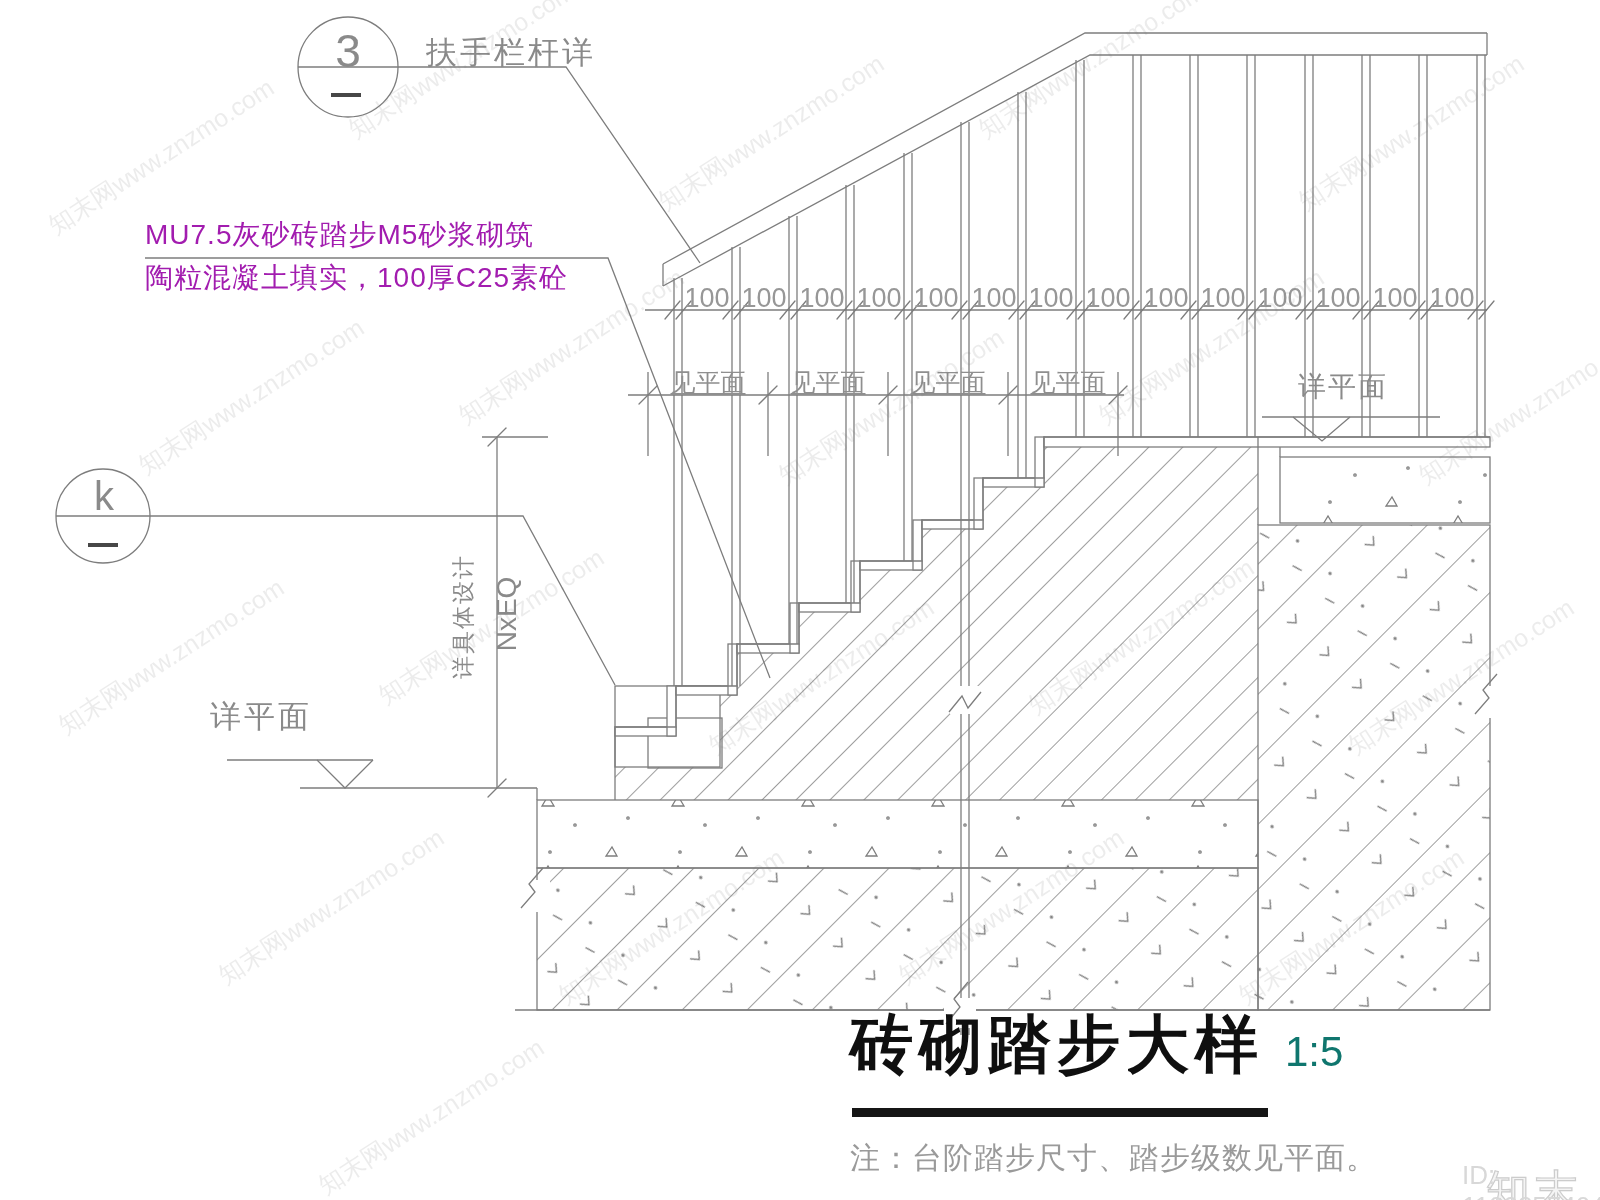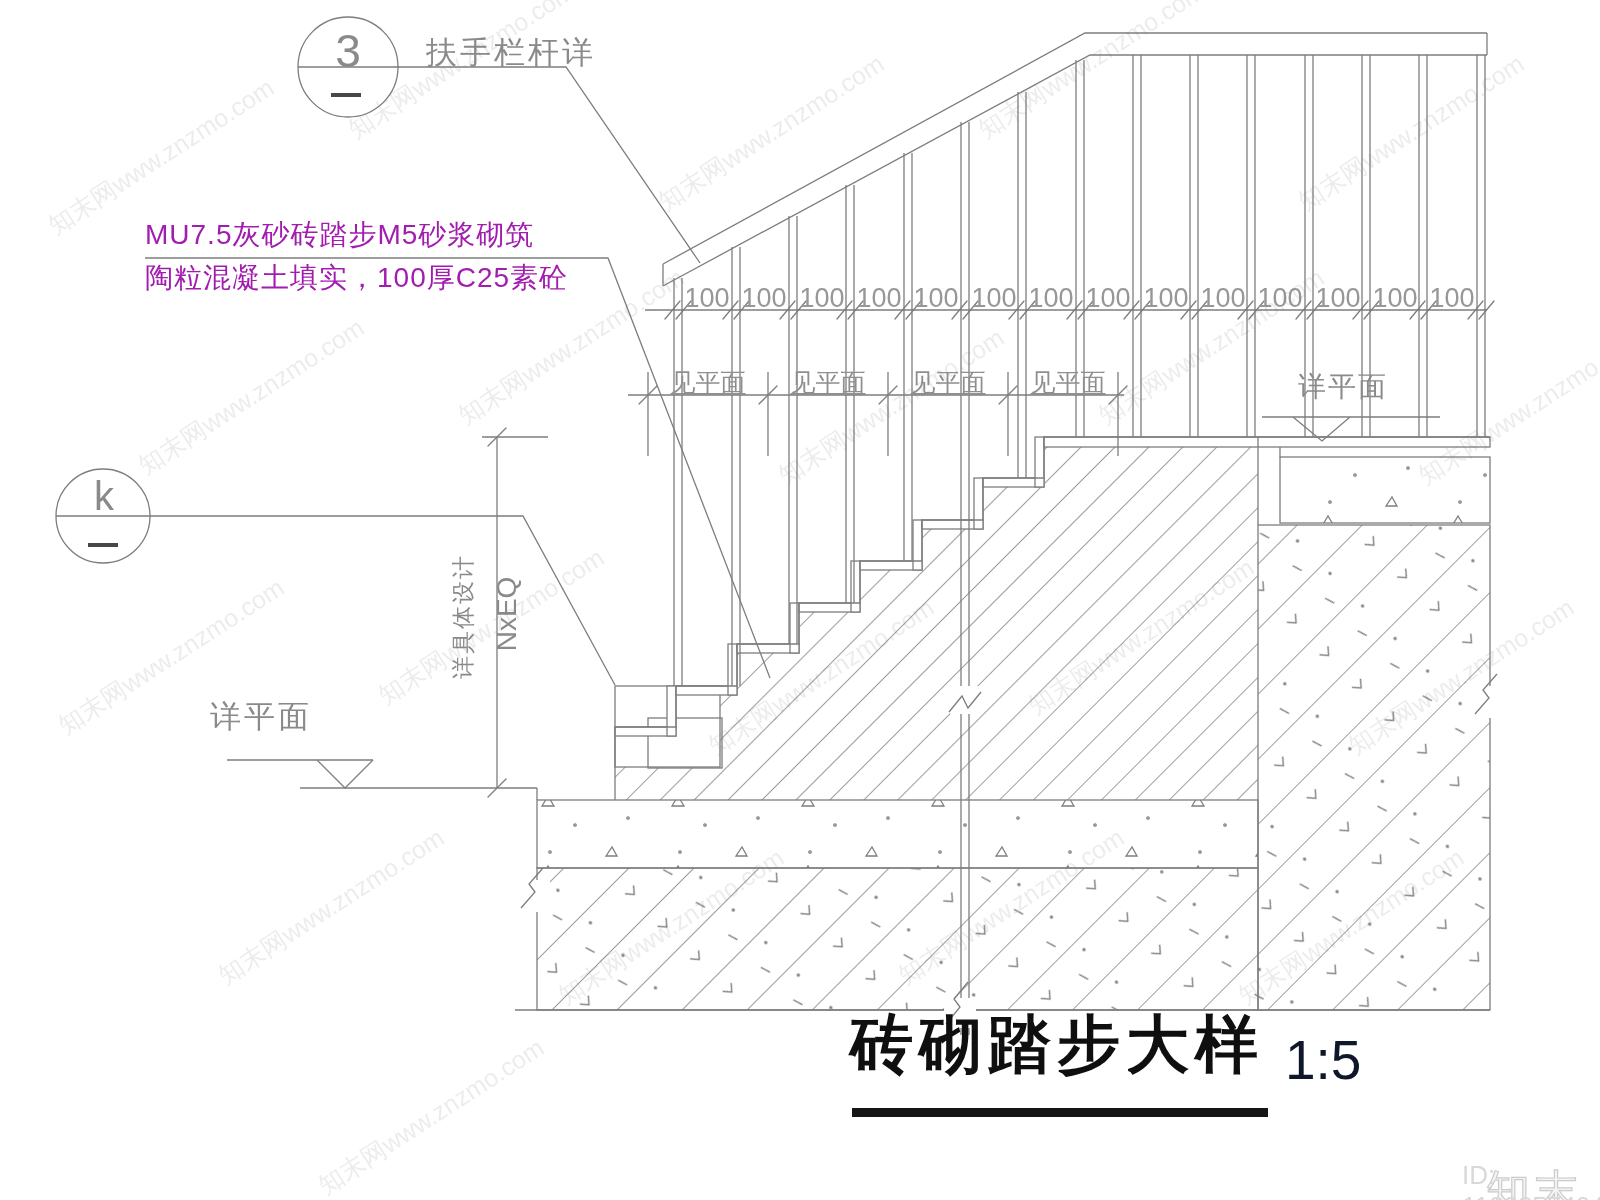--- a/index.html
+++ b/index.html
@@ -21,21 +21,21 @@
   .speclines div{height:43px;font-size:28px;letter-spacing:1px;color:#a21caf;}
   .rot{transform:rotate(-90deg);transform-origin:50% 50%;text-align:center;}
   .wm{position:absolute;color:rgba(120,120,120,0.14);font-size:25px;white-space:nowrap;
       transform:rotate(-33deg);pointer-events:none;}
   #titleCircle{position:absolute;left:654px;top:1004px;width:104px;height:110px;
       border:9px solid #151515;border-radius:50%;display:flex;align-items:center;justify-content:center;}
   #titleCircle span{font-size:74px;color:#b9b9b9;letter-spacing:4px;}
   #mainTitle{position:absolute;left:850px;top:1002px;font-size:63px;font-weight:bold;
       color:#0f0f0f;letter-spacing:6px;}
   #titleRule{position:absolute;left:852px;top:1108px;width:416px;height:9px;background:#151515;}
-  #scaleTxt{position:absolute;left:1285px;top:1028px;font-size:55px;color:#0f172a;}
+  #scaleTxt{position:absolute;left:1285px;top:1028px;font-size:42px;color:#0f766e;}
   #noteTxt{position:absolute;left:850px;top:1138px;font-size:30px;color:#9a9a9a;letter-spacing:1px;}
   #znLogo{position:absolute;left:1486px;top:1116px;font-size:44px;letter-spacing:4px;
       color:#f4f4f4;margin-top:46px;-webkit-text-stroke:1.2px #cccccc;}
   #znId{position:absolute;left:1462px;top:1160px;font-size:26px;color:#d8d8d8;}
 </style>
 </head>
 <body>
 
 <div id="stage">
 
@@ -268,20 +268,21 @@
 
   <div class="txt rot" style="left:447px;top:598px;width:120px;font-size:28px;">NxEQ</div>
   <div class="txt rot" style="left:383px;top:601px;width:160px;font-size:23px;letter-spacing:2px;">详具体设计</div>
 
   <div class="txt" style="left:210px;top:696px;font-size:31px;letter-spacing:3px;">详平面</div>
   <div class="txt" style="left:1298px;top:368px;font-size:28px;letter-spacing:2px;">详平面</div>
 
   <div id="mainTitle">砖砌踏步大样</div>
   <div id="titleRule"></div>
   <div id="scaleTxt">1:5</div>
+  <div id="noteTxt">注：台阶踏步尺寸、踏步级数见平面。</div>
 
   <div>
     <span class="wm" style="left:30px;top:140px;">知末网www.znzmo.com</span>
     <span class="wm" style="left:330px;top:44px;">知末网www.znzmo.com</span>
     <span class="wm" style="left:640px;top:116px;">知末网www.znzmo.com</span>
     <span class="wm" style="left:960px;top:44px;">知末网www.znzmo.com</span>
     <span class="wm" style="left:1280px;top:116px;">知末网www.znzmo.com</span>
     <span class="wm" style="left:120px;top:380px;">知末网www.znzmo.com</span>
     <span class="wm" style="left:440px;top:330px;">知末网www.znzmo.com</span>
     <span class="wm" style="left:760px;top:390px;">知末网www.znzmo.com</span>

